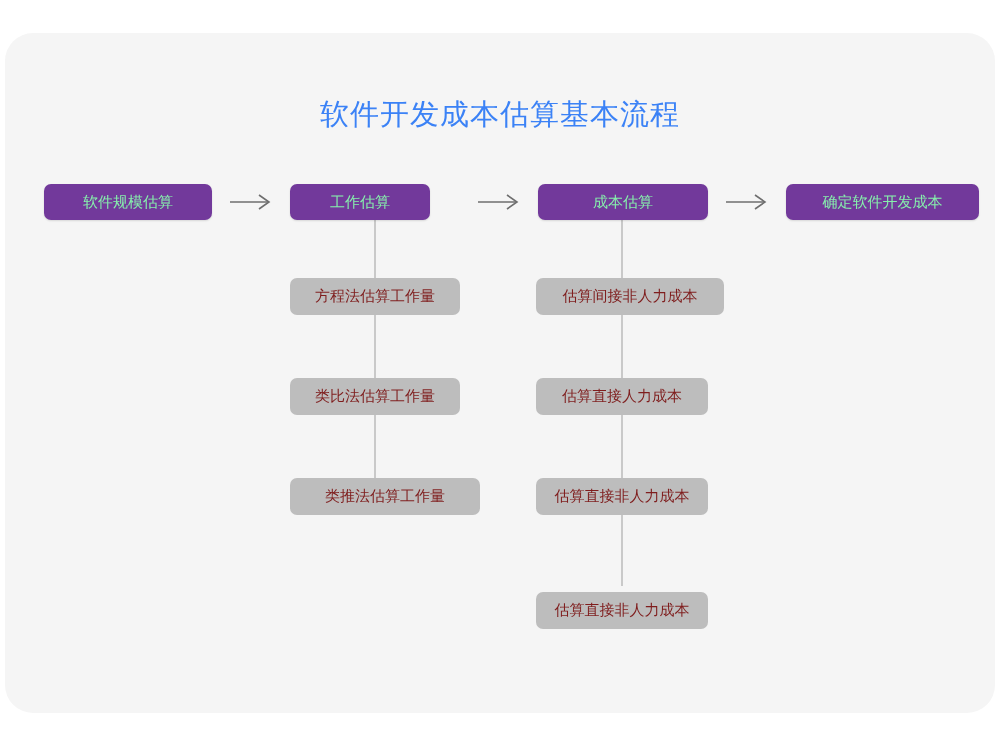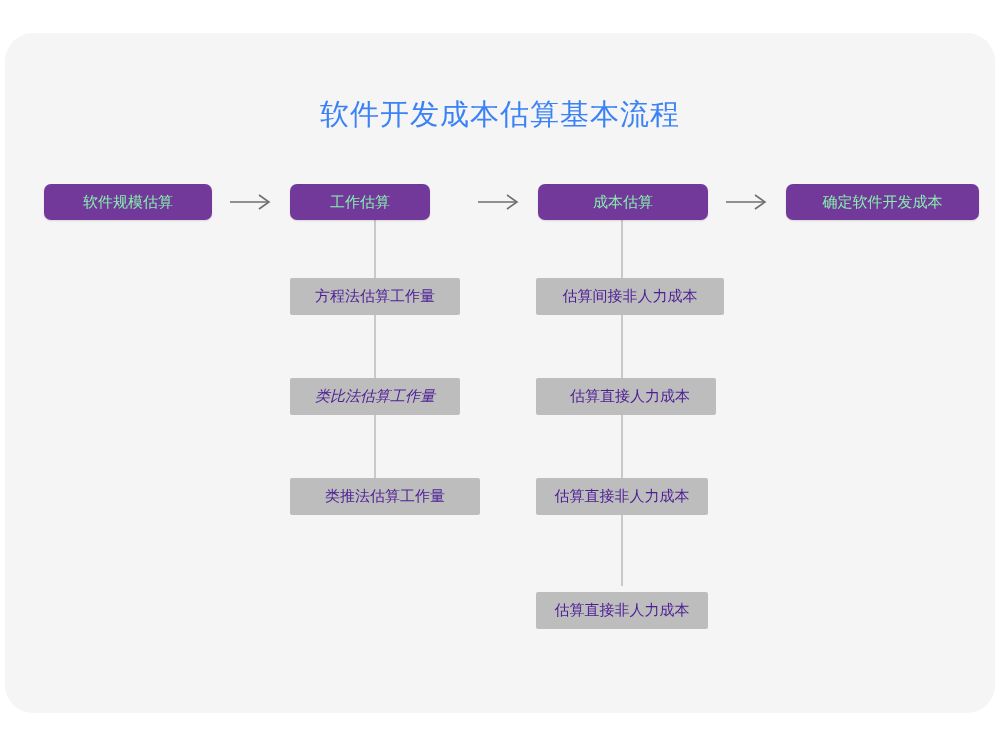--- a/index.html
+++ b/index.html
@@ -60,22 +60,22 @@
     justify-content: center;
     white-space: nowrap;
     box-shadow: 0 1px 2px rgba(0,0,0,0.12);
   }
 
   
   .sub-box {
     position: absolute;
     height: 37px;
     background: #bdbdbd;
-    border-radius: 2px;
-    color: #4c1d95;
+    border-radius: 7px;
+    color: #7f1d1d;
     font-size: 15px;
     display: flex;
     align-items: center;
     justify-content: center;
     white-space: nowrap;
   }
 
   
   .arrow {
     position: absolute;
@@ -89,25 +89,25 @@
   #stage-0 { left: 44px;  top: 184px; width: 168px; }
   #stage-1 { left: 290px; top: 184px; width: 140px; }
   #stage-2 { left: 538px; top: 184px; width: 170px; }
   #stage-3 { left: 786px; top: 184px; width: 193px; }
 
   #arrow-0 { left: 228px; }
   #arrow-1 { left: 476px; }
   #arrow-2 { left: 724px; }
 
   #sub-0-0 { left: 290px; top: 278px; width: 170px; }
-  #sub-0-1 { left: 290px; top: 378px; width: 170px; font-style: italic; }
+  #sub-0-1 { left: 290px; top: 378px; width: 170px; }
   #sub-0-2 { left: 290px; top: 478px; width: 190px; }
 
   #sub-1-0 { left: 536px; top: 278px; width: 188px; }
-  #sub-1-1 { left: 536px; top: 378px; width: 172px; padding-left: 8px; }
+  #sub-1-1 { left: 536px; top: 378px; width: 172px; }
   #sub-1-2 { left: 536px; top: 478px; width: 172px; }
   #sub-1-3 { left: 536px; top: 580px; width: 172px; margin-top: 12px; }
 
   #connector-0 { left: 374px; top: 218px; height: 268px; }
   #connector-1 { left: 621px; top: 218px; height: 368px; }
 </style>
 </head>
 <body>
 
 <div id="card"></div>

